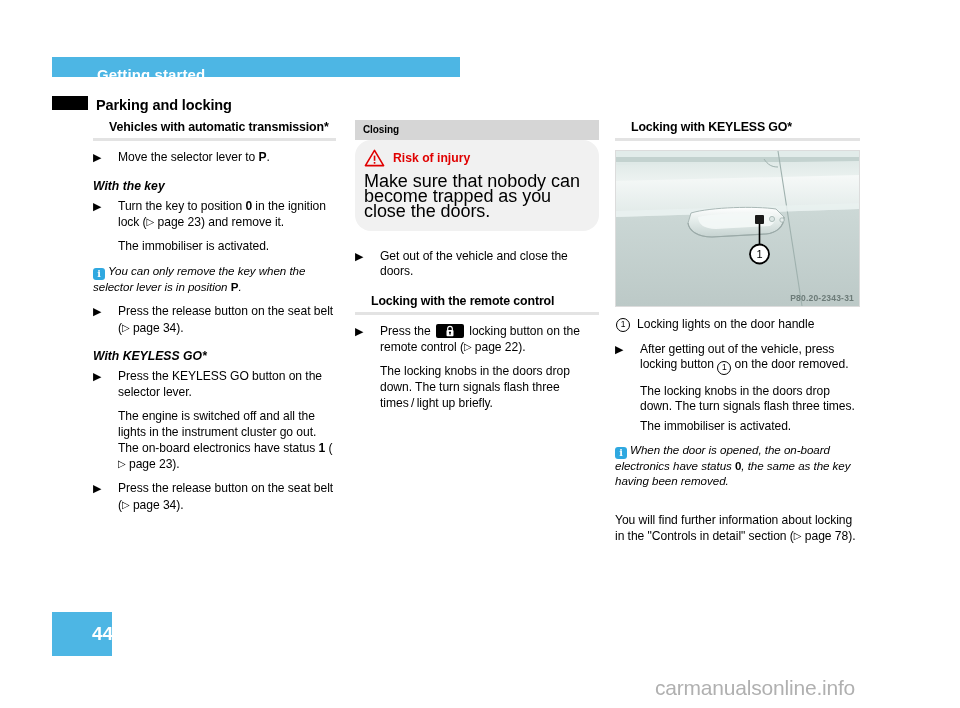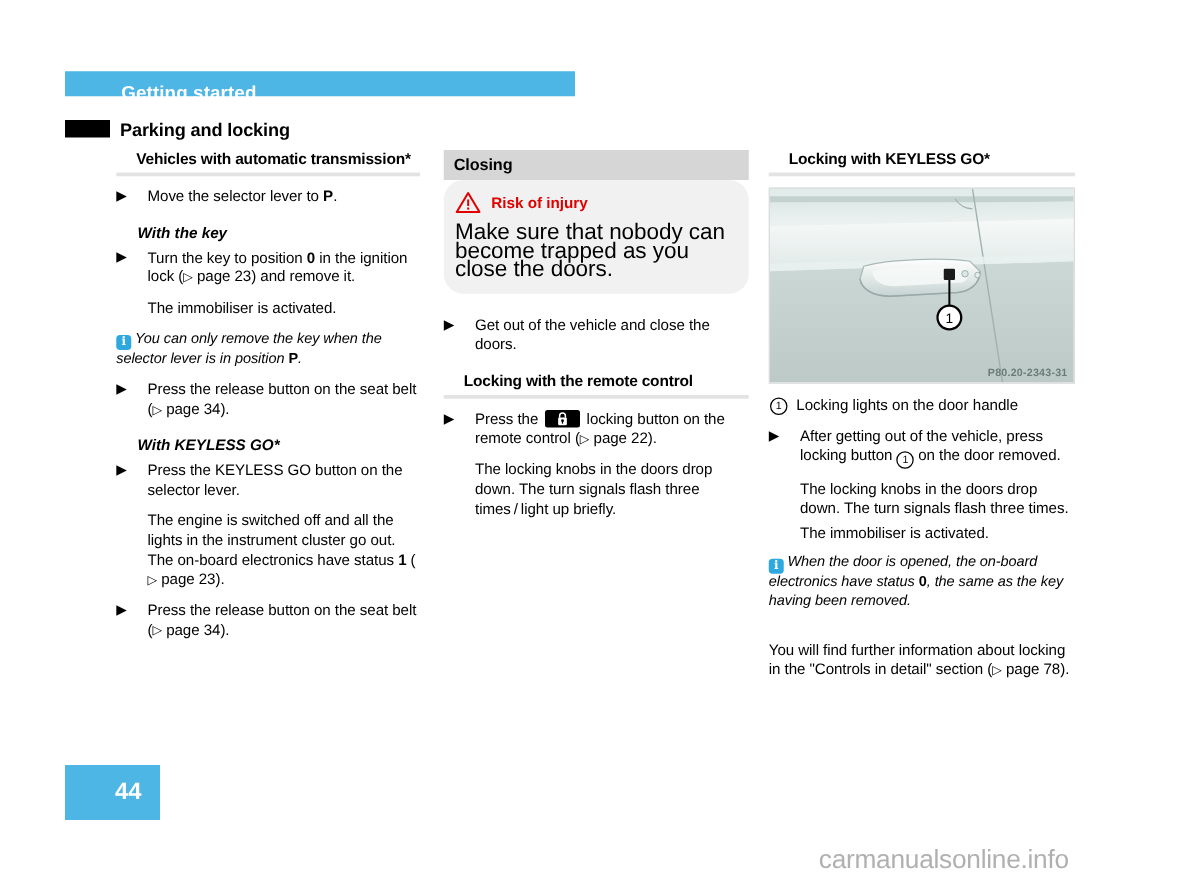--- a/index.html
+++ b/index.html
@@ -49,21 +49,21 @@
     position: absolute;
     left: 96px; top: 97px;
     font-size: 14.5px;
     font-weight: bold;
     letter-spacing: -0.1px;
   }
 
   .page-num-box {
     position: absolute;
     left: 52px; top: 612px;
-    width: 76px; height: 44px;
+    width: 60px; height: 44px;
     background: #4db6e4;
   }
   .page-num-box .num {
     position: absolute;
     left: 40px; top: 11px;
     font-size: 19px;
     font-weight: bold;
     color: #ffffff;
   }
 
@@ -95,21 +95,21 @@
     height: 3px;
     background: #e3e3e3;
     margin: 3px 0 9px 0;
   }
 
   .sub-head {
     font-size: 12.2px;
     font-weight: bold;
     font-style: italic;
     line-height: 15px;
-    margin: 13px 0 5px 17px;
+    margin: 13px 0 5px 0;
   }
 
   .para {
     font-size: 12.1px;
     line-height: 15.6px;
     margin: 0 0 9px 0;
     letter-spacing: -0.05px;
   }
   .para.tight { margin-bottom: 4px; }
   .para.indent { margin-left: 25px; }
@@ -163,21 +163,21 @@
   
   .xref-tri {
     display: inline-block;
     font-size: 10px;
     vertical-align: 0.5px;
   }
 
   
   .panel-head {
     background: #d6d6d6;
-    font-size: 13px;
+    font-size: 10px;
     font-weight: bold;
     padding: 4px 8px 5px 8px;
     letter-spacing: -0.1px;
   }
   .panel-body {
     background: #f1f1f1;
     padding: 9px 9px 11px 9px;
     border-radius: 16px;
   }
   .warn-row {

